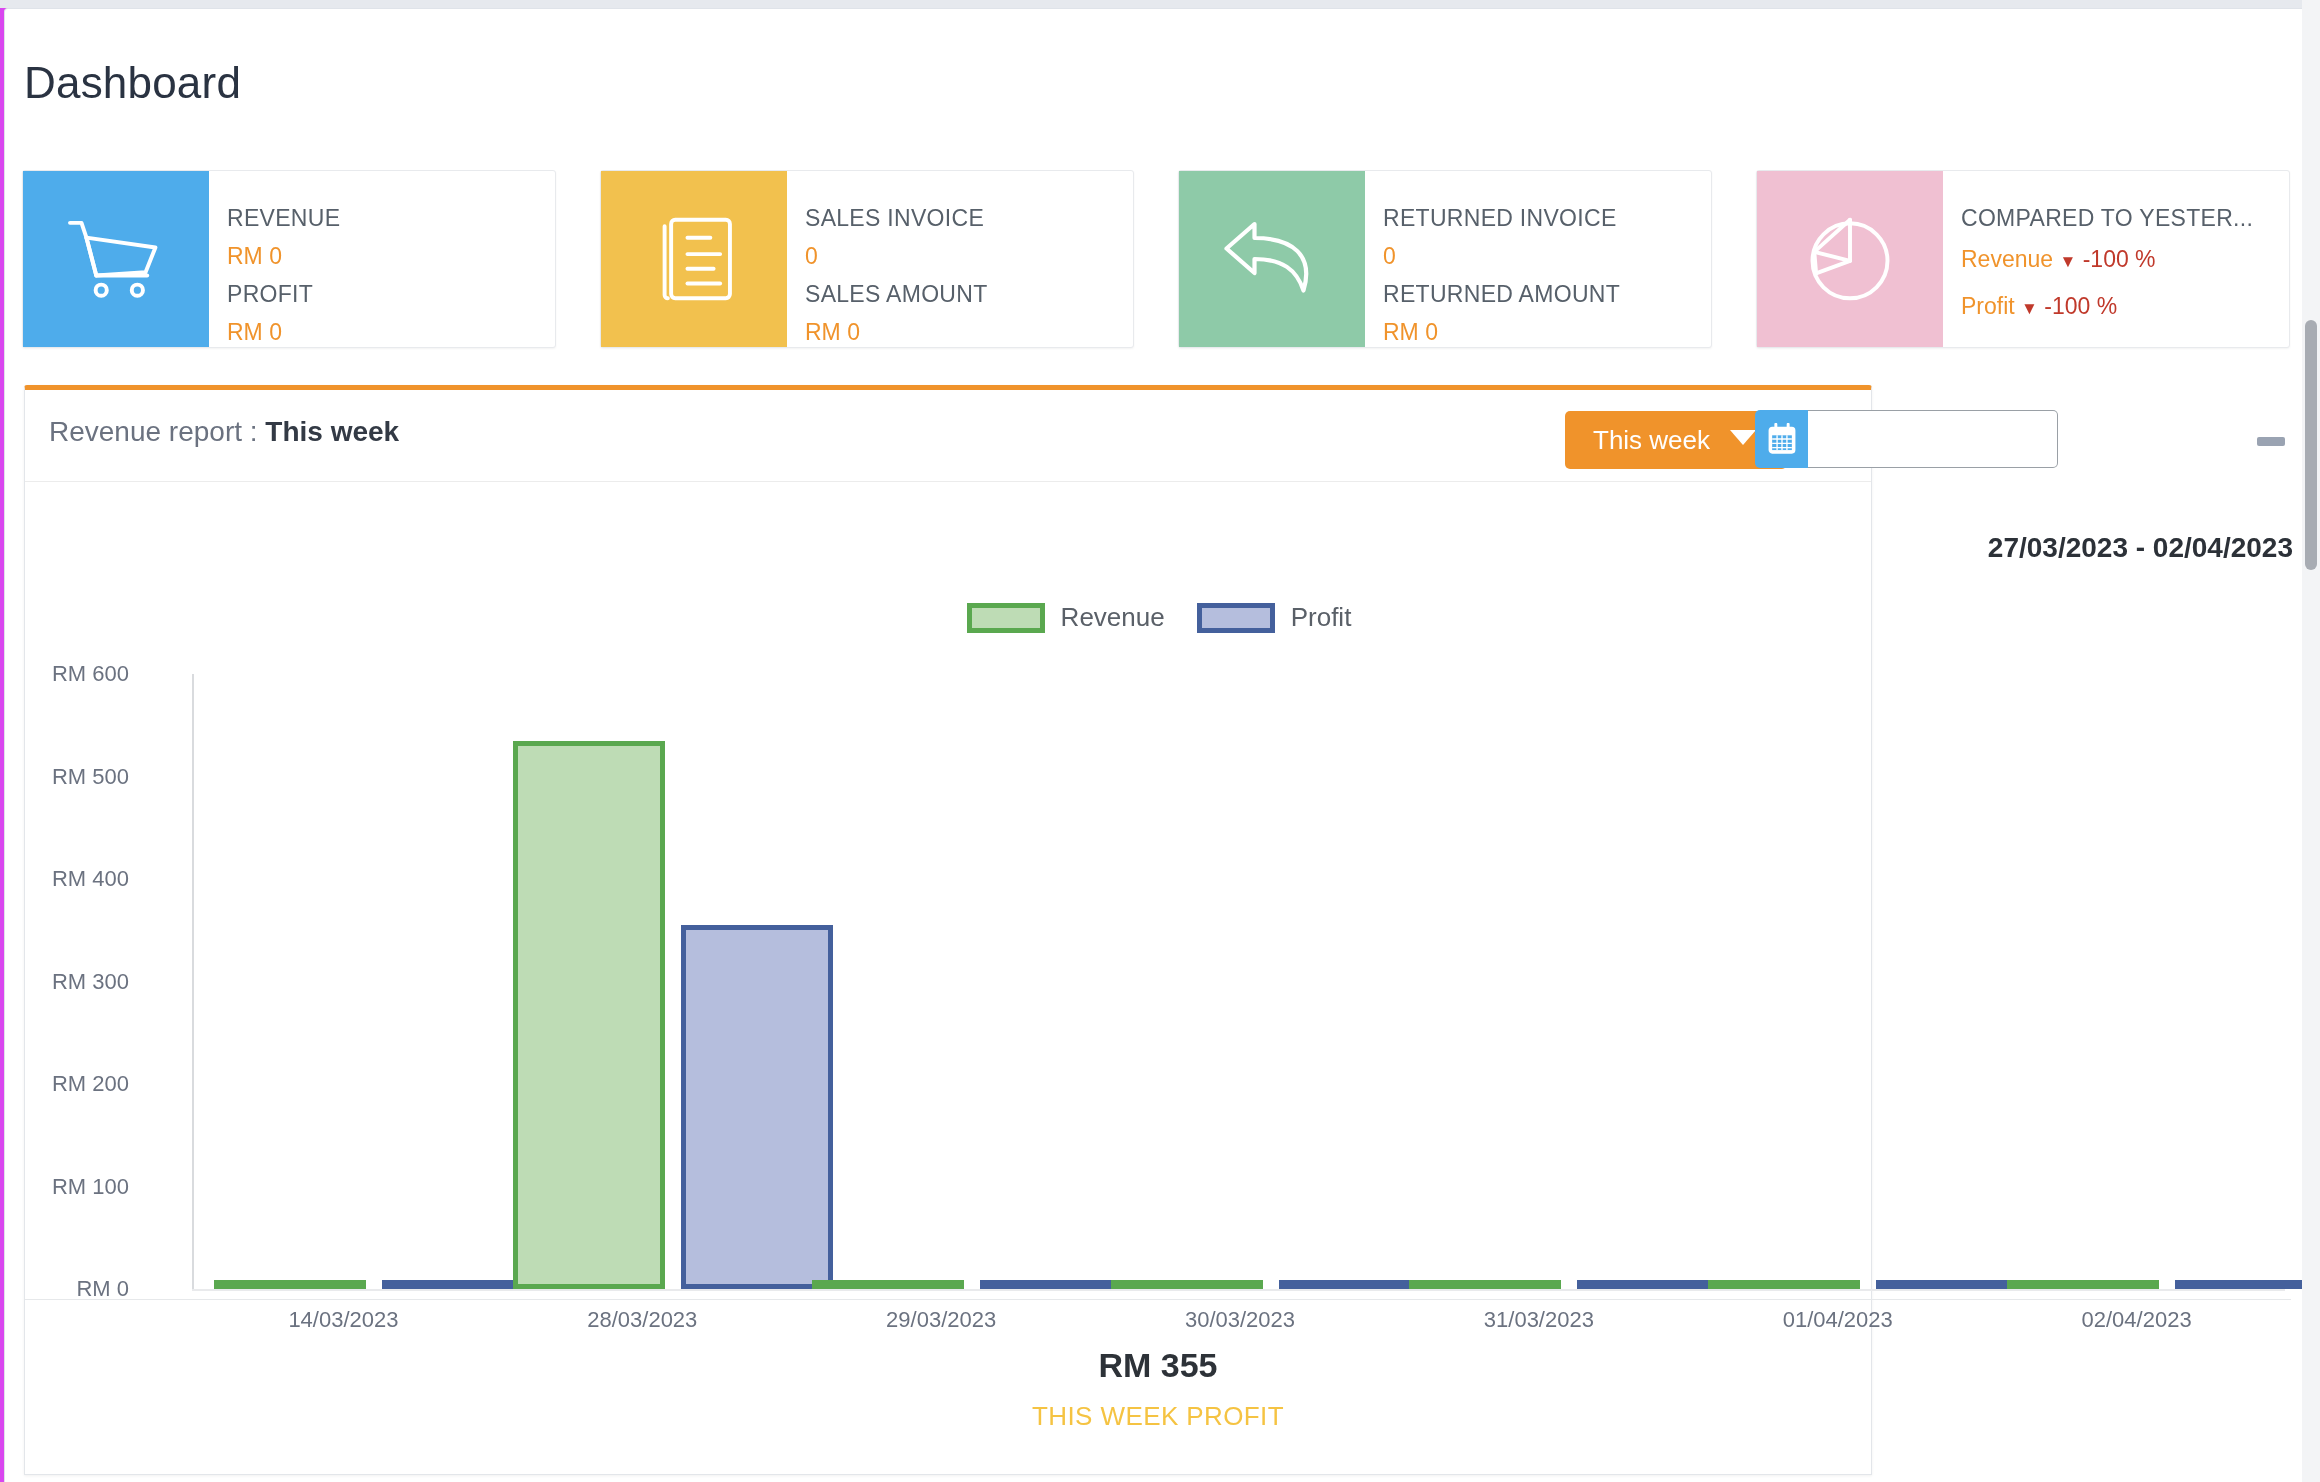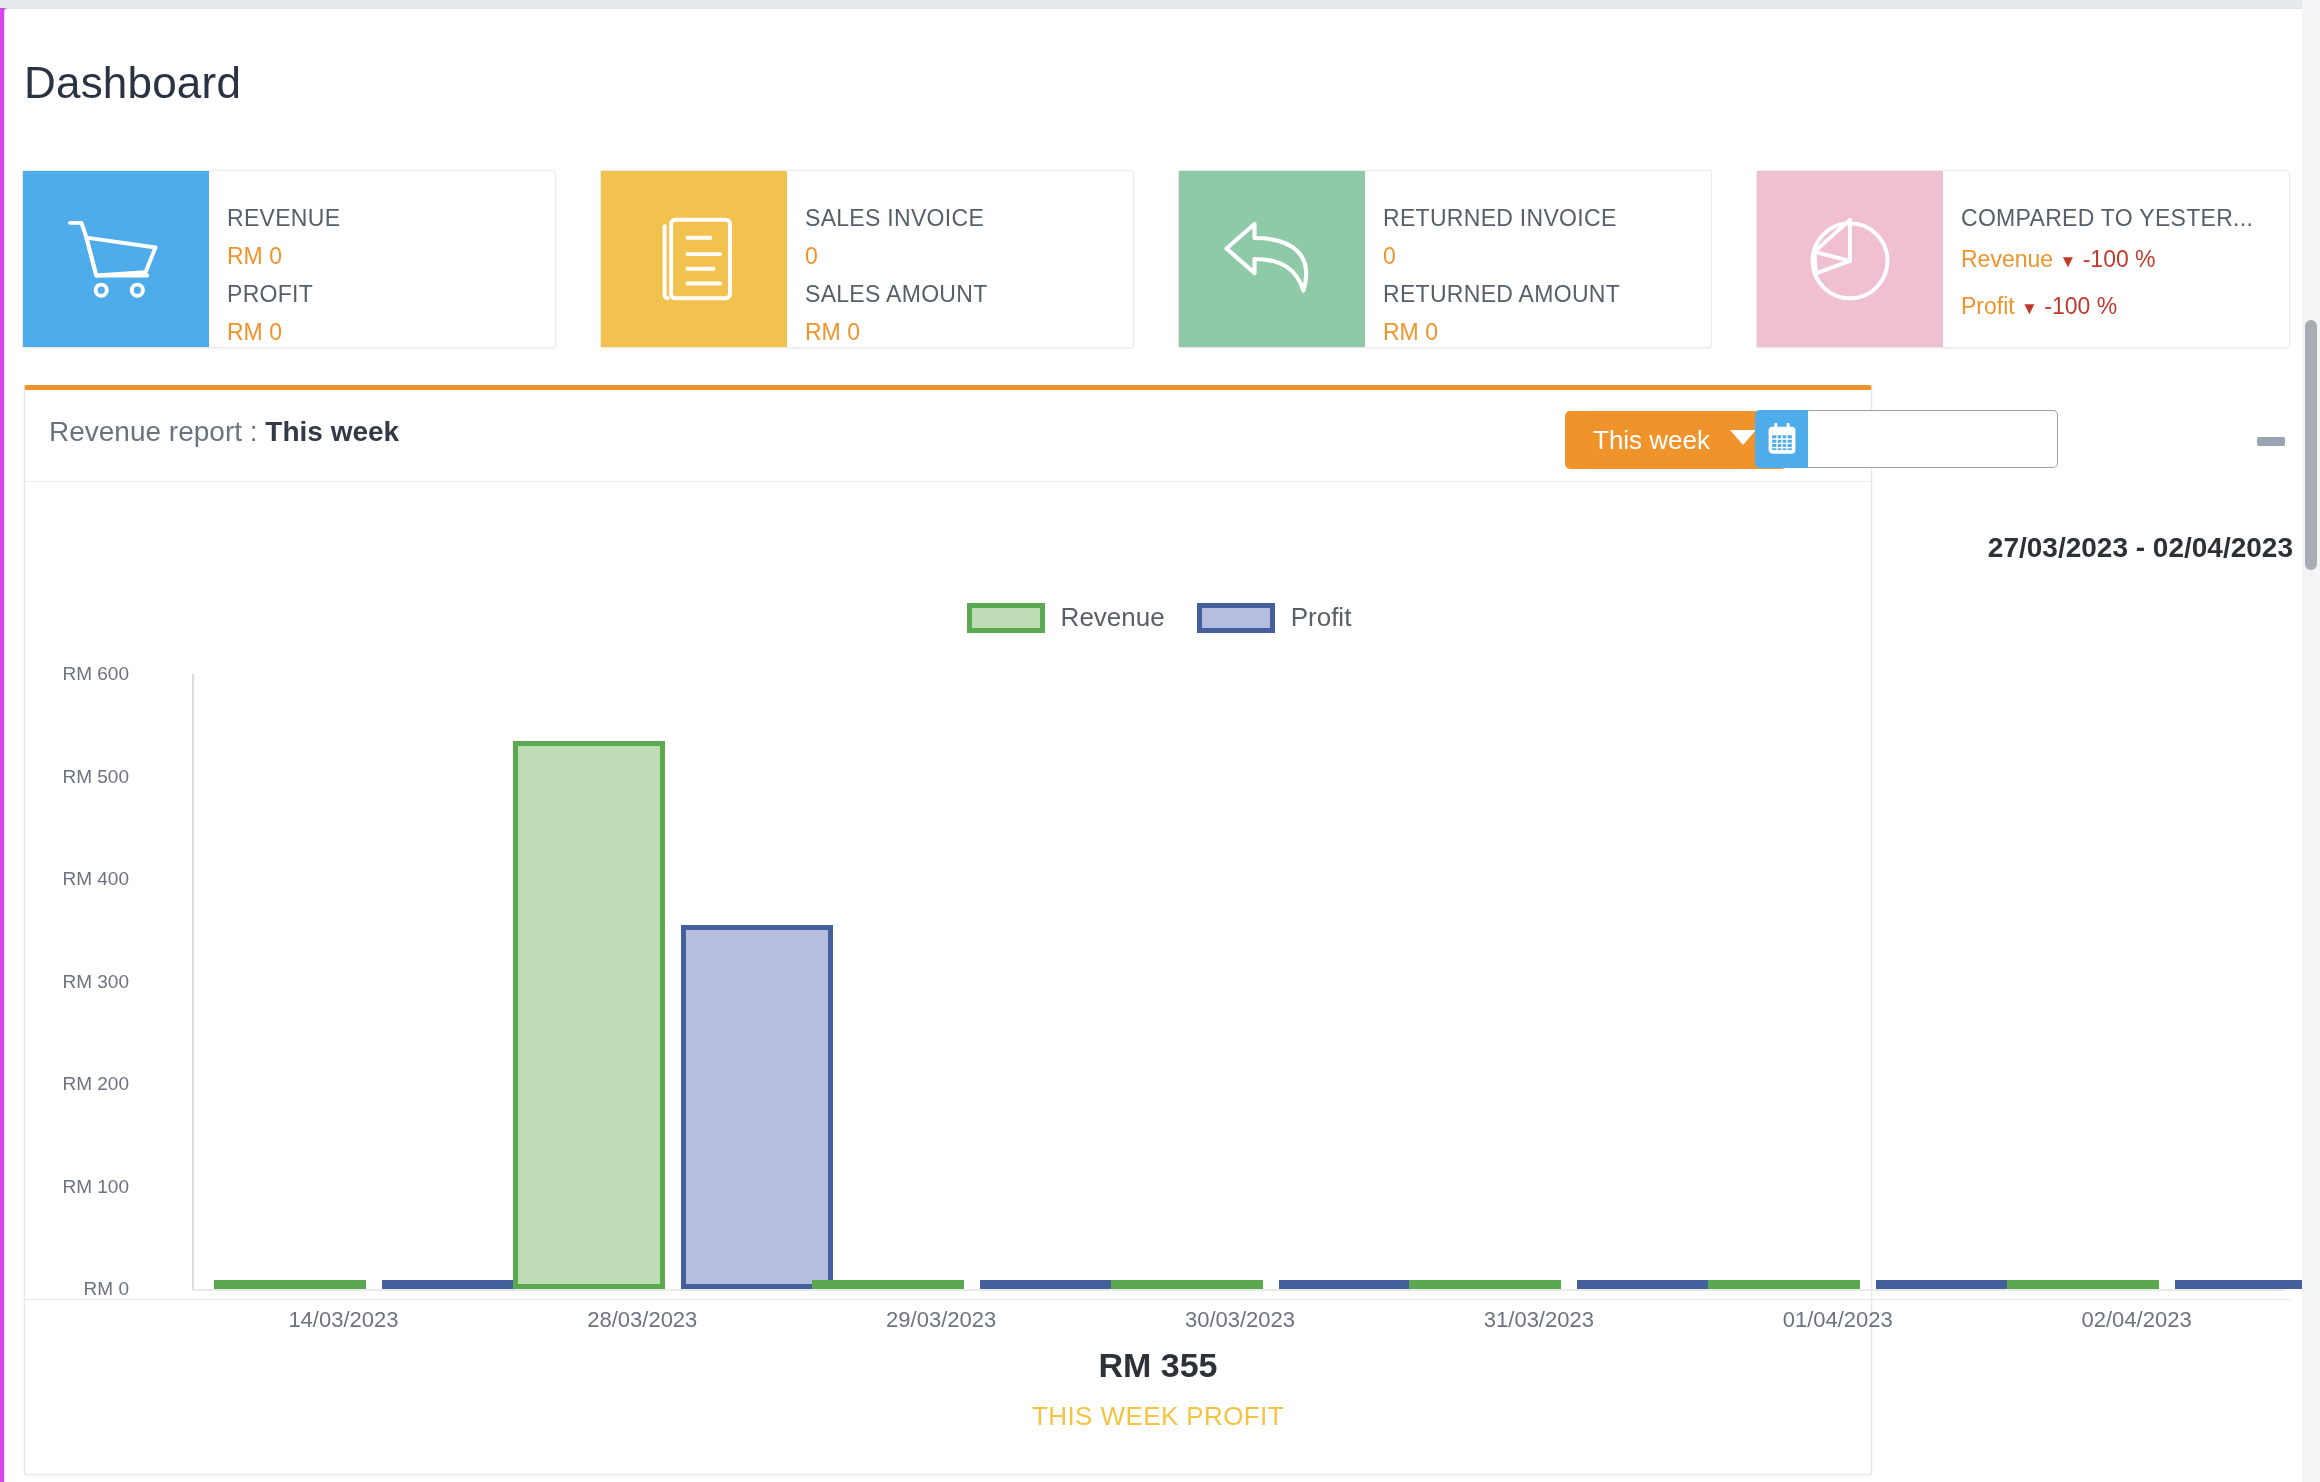--- a/index.html
+++ b/index.html
@@ -67,21 +67,21 @@
                  font-size:28px; font-weight:700; color:#2c3138; }
   .legend { position:absolute; left:0; top:120px; width:2268px; display:flex;
             justify-content:center; align-items:center; gap:32px; }
   .legend-item { display:flex; align-items:center; gap:16px; }
   .sw { width:78px; height:30px; border-width:5px; border-style:solid; }
   .sw-rev { background:#bedcb5; border-color:#5aa84f; }
   .sw-pro { background:#b5bedd; border-color:#44609c; }
   .legend-label { font-size:26px; color:#5a6068; }
 
   .plot { position:absolute; left:0; top:180px; width:2268px; height:700px; }
-  .ytick { position:absolute; right:2164px; font-size:19px; color:#6b7280; white-space:nowrap; transform:translateY(-50%); }
+  .ytick { position:absolute; right:2164px; font-size:22px; color:#6b7280; white-space:nowrap; transform:translateY(-50%); }
   .yaxis-line { position:absolute; left:167px; top:12px; width:2px; height:615px; background:#d9dbde; }
   .baseline { position:absolute; left:167px; top:627px; width:2093px; height:2px; background:#e9eaec; }
 
   .bars { position:absolute; left:169px; top:0; width:2092px; height:629px; display:flex; }
   .grp { flex:1; position:relative; height:629px; }
   .bar { position:absolute; bottom:2px; }
   .bar-rev { background:#bedcb5; border:5px solid #5aa84f; }
   .bar-pro { background:#b5bedd; border:5px solid #44609c; }
   .bar-zero { height:9px; border-width:0; }
   .bar-zero.bar-rev { background:#5aa84f; }

